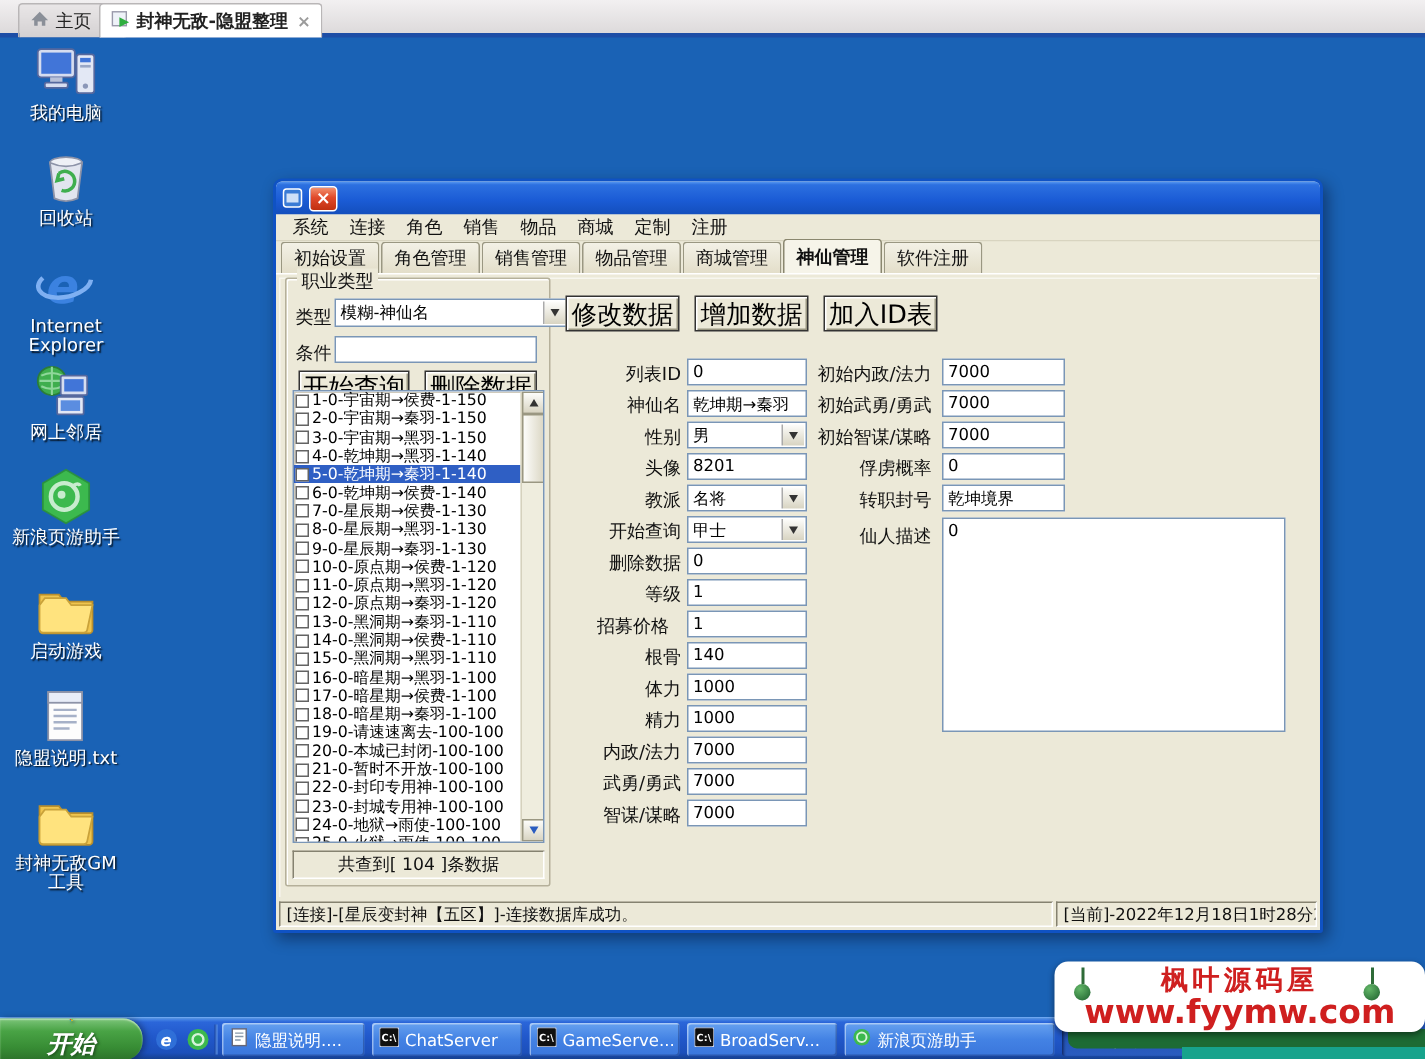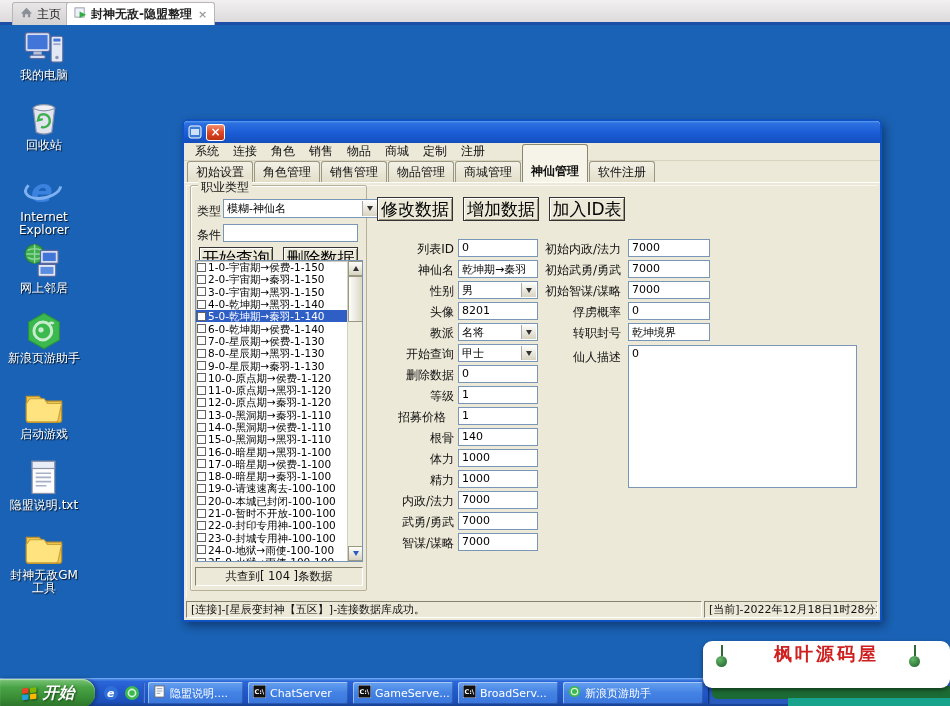--- a/index.html
+++ b/index.html
@@ -35,21 +35,21 @@
   .closebtn { width:19px; height:17px; border-radius:3px; border:1px solid #fff;
     background:linear-gradient(180deg,#f3926f,#e0492a 45%,#c03010); color:#fff; font-weight:bold;
     font-size:12px; line-height:15px; text-align:center; cursor:default; }
   .menubar { height:18px; display:flex; align-items:center; padding-left:4px; background:#ece9d8;
     border-bottom:1px solid #d8d4c0; }
   .menu-item { padding:0 7px; font-size:12px; color:#111; cursor:default; }
   .tabbar { height:21px; display:flex; align-items:flex-end; padding-left:3px; background:#ece9d8; }
   .ctab { padding:2px 8px 2px; font-size:12px; border:1px solid #9a9782; border-bottom:none;
     border-radius:3px 3px 0 0; background:linear-gradient(180deg,#f3f1e6,#e2ddc8); margin-right:1px;
     color:#111; cursor:default; position:relative; top:1px; }
-  .ctab.active { background:#f6f4e9; font-weight:bold; top:0; padding-top:18px; z-index:2;
+  .ctab.active { background:#f6f4e9; font-weight:bold; top:0; padding-top:3px; z-index:2;
     border-color:#8a876f; }
   .content { position:relative; height:418px; background:#ece9d8; border-top:1px solid #fff;
     box-shadow:inset 0 0 0 2px #ece9d8, inset 3px 3px 0 rgba(255,255,255,.6); }
 
   
   .groupbox { position:absolute; left:6px; top:2px; width:177px; height:406px;
     border:1px solid #b5b09a; border-radius:2px; box-shadow:inset 1px 1px 0 #fff; }
   .gb-title { position:absolute; top:-7px; left:7px; background:#ece9d8; padding:0 3px; font-size:12px; color:#111; }
   .flabel { position:absolute; font-size:12px; color:#111; white-space:nowrap; }
   .xinput { position:absolute; background:#fff; border:1px solid #7a96b6; font-size:11px;
@@ -92,21 +92,21 @@
   .spanel.sright { width:174px; }
 
   
   #taskbar { position:absolute; left:0; bottom:0; width:950px; height:28px;
     background:linear-gradient(180deg,#4e8ee8 0%,#2b66d9 9%,#2158cb 45%,#1c4fba 85%,#16408f 100%);
     border-top:1px solid #6ea6f0; }
   #startbtn { position:absolute; left:0; top:0; width:95px; height:28px;
     background:linear-gradient(180deg,#7cc57a 0%,#49a345 30%,#378c34 70%,#2c722a 100%);
     border-radius:0 13px 13px 0; box-shadow:inset 0 1px 1px #b7e0b3, 2px 0 4px rgba(0,0,0,.35);
     display:flex; align-items:center; justify-content:center; gap:5px;
-    color:#fff; font-size:16px; font-weight:bold; font-style:italic; text-shadow:1px 1px 2px #1c4a1b; }
+    color:#fff; font-size:16px; font-weight:bold; font-style:italic; text-shadow:1px 1px 2px #1c4a1b;flex-direction:column; }
   #startbtn svg { width:17px; height:15px; filter:drop-shadow(1px 1px 1px rgba(0,0,0,.5)); }
   .ql { position:absolute; top:6px; width:16px; height:16px; }
   .ql svg { width:100%; height:100%; }
   .tsep { position:absolute; left:143px; top:4px; width:2px; height:20px;
     background:linear-gradient(90deg,#1a44a0,#5f97ea); }
   .taskbtn { position:absolute; top:3px; height:22px; border-radius:2px;
     background:linear-gradient(180deg,#66a1f0 0%,#4382e4 50%,#3a76dc 100%);
     box-shadow:inset 1px 1px 0 rgba(255,255,255,.45), inset -1px -1px 0 rgba(0,0,40,.25);
     color:#fff; font-size:11px; display:flex; align-items:center; gap:4px; padding:0 5px;
     white-space:nowrap; overflow:hidden; }
@@ -512,15 +512,16 @@
         </div>
       </div>
   </div>
 
   <div id="wm-bar"></div>
   <div id="wm-teal"></div>
   <div id="watermark">
     <span class="pin pl"></span>
     <span class="pin pr"></span>
     <div class="wm1">枫叶源码屋</div>
+    <div class="wm2">www.fyymw.com</div>
   </div>
 
 </div>
 
 </body></html>

